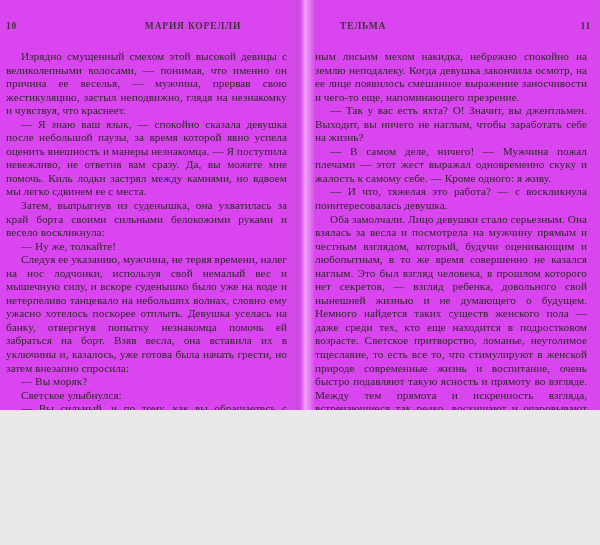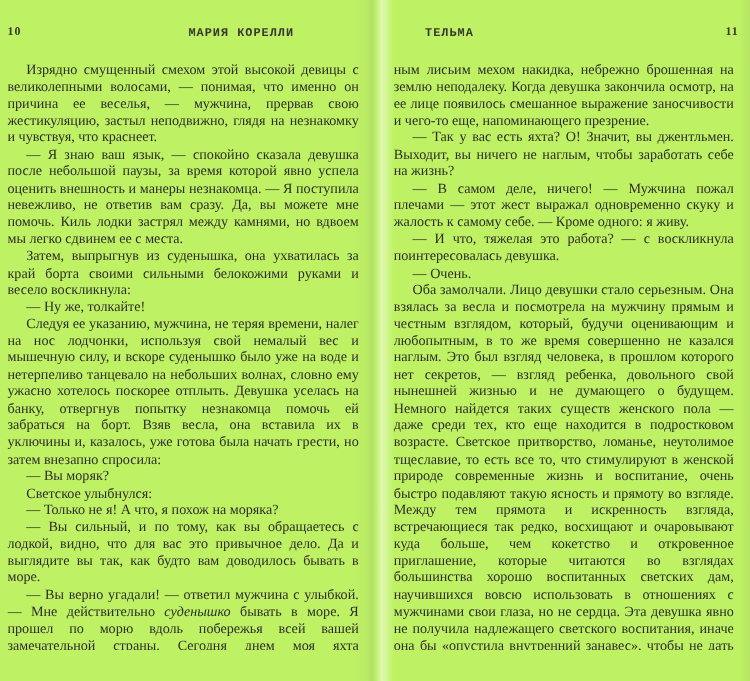--- a/index.html
+++ b/index.html
@@ -3,22 +3,22 @@
 <meta charset="utf-8">
 <style>
   html, body {
     margin: 0;
     padding: 0;
     background: #e9e9e7;
   }
   .spread {
     position: relative;
     width: 600px;
-    height: 545px;
-    background: #bef264;
+    height: 410px;
+    background: #d946ef;
     overflow: hidden;
     font-family: "Liberation Serif", "DejaVu Serif", serif;
     color: #2e2b28;
   }
   .page {
     position: absolute;
     top: 0;
     height: 545px;
     box-sizing: border-box;
   }
@@ -32,21 +32,21 @@
     right: 0;
     height: 14px;
     font-size: 9.5px;
     font-weight: bold;
     letter-spacing: 0.8px;
     color: #3a3733;
   }
   .page-header .pagenum { position: absolute; top: 0; }
   .page.left  .pagenum  { left: 6px; }
   .page.right .pagenum  { right: 9px; }
-  .running-head { position: absolute; top: 0; white-space: nowrap; font-family: Liberation Mono, monospace; }
+  .running-head { position: absolute; top: 0; white-space: nowrap; }
   .page.left  .running-head { left: 193px; transform: translateX(-50%); }
   .page.right .running-head { left: 43px; }
 
   .page-body {
     position: absolute;
     top: 50px;
     bottom: 25px;
     overflow: hidden;
     font-size: 11.3px;
     line-height: 13.55px;
@@ -99,36 +99,34 @@
       <span class="running-head">МАРИЯ КОРЕЛЛИ</span>
     </div>
     <div class="page-body">
         <p class="para indent"><span>Изрядно смущенный смехом этой высокой девицы с великолепными волосами, — понимая, что именно он причина ее веселья, — мужчина, прервав свою жестикуляцию, застыл неподвижно, глядя на незнакомку и чувствуя, что краснеет.</span></p>
         <p class="para indent"><span>— Я знаю ваш язык, — спокойно сказала девушка после небольшой паузы, за время которой явно успела оценить внешность и манеры незнакомца. — Я поступила невежливо, не ответив вам сразу. Да, вы можете мне помочь. Киль лодки застрял между камнями, но вдвоем мы легко сдвинем ее с места.</span></p>
         <p class="para indent"><span>Затем, выпрыгнув из суденышка, она ухватилась за край борта своими сильными белокожими руками и весело воскликнула:</span></p>
         <p class="para indent"><span>— Ну же, толкайте!</span></p>
         <p class="para indent"><span>Следуя ее указанию, мужчина, не теряя времени, налег на нос лодчонки, используя свой немалый вес и мышечную силу, и вскоре суденышко было уже на воде и нетерпеливо танцевало на небольших волнах, словно ему ужасно хотелось поскорее отплыть. Девушка уселась на банку, отвергнув попытку незнакомца помочь ей забраться на борт. Взяв весла, она вставила их в уключины и, казалось, уже готова была начать грести, но затем внезапно спросила:</span></p>
         <p class="para indent"><span>— Вы моряк?</span></p>
         <p class="para indent"><span>Светское улыбнулся:</span></p>
-        <p class="para indent"><span>— Только не я! А что, я похож на моряка?</span></p>
         <p class="para indent"><span>— Вы сильный, и по тому, как вы обращаетесь с лодкой, видно, что для вас это привычное дело. Да и выглядите вы так, как будто вам доводилось бывать в море.</span></p>
         <p class="para indent"><span>— Вы верно угадали! — ответил мужчина с улыбкой. — Мне действительно </span><span style="font-style: italic;">суденышко</span><span> бывать в море. Я прошел по морю вдоль побережья всей вашей замечательной страны. Сегодня днем моя яхта отправилась на Сейлани.</span></p>
       </div>
   </div>
 
   <div class="page right">
     <div class="page-header">
       <span class="running-head">ТЕЛЬМА</span>
       <span class="pagenum">11</span>
     </div>
     <div class="page-body">
-        <p class="para"><span>ным лисьим мехом накидка, небрежно брошенная на землю неподалеку. Когда девушка закончила осмотр, на ее лице появилось смешанное выражение заносчивости и чего-то еще, напоминающего презрение.</span></p>
+        <p class="para"><span>ным лисьим мехом накидка, небрежно спокойно на землю неподалеку. Когда девушка закончила осмотр, на ее лице появилось смешанное выражение заносчивости и чего-то еще, напоминающего презрение.</span></p>
         <p class="para indent"><span>— Так у вас есть яхта? О! Значит, вы джентльмен. Выходит, вы ничего не наглым, чтобы заработать себе на жизнь?</span></p>
         <p class="para indent"><span>— В самом деле, ничего! — Мужчина пожал плечами — этот жест выражал одновременно скуку и жалость к самому себе. — Кроме одного: я живу.</span></p>
         <p class="para indent"><span>— И что, тяжелая это работа? — с воскликнула поинтересовалась девушка.</span></p>
-        <p class="para indent"><span>— Очень.</span></p>
         <p class="para indent"><span>Оба замолчали. Лицо девушки стало серьезным. Она взялась за весла и посмотрела на мужчину прямым и честным взглядом, который, будучи оценивающим и любопытным, в то же время совершенно не казался наглым. Это был взгляд человека, в прошлом которого нет секретов, — взгляд ребенка, довольного свой нынешней жизнью и не думающего о будущем. Немного найдется таких существ женского пола — даже среди тех, кто еще находится в подростковом возрасте. Светское притворство, ломанье, неутолимое тщеславие, то есть все то, что стимулируют в женской природе современные жизнь и воспитание, очень быстро подавляют такую ясность и прямоту во взгляде. Между тем прямота и искренность взгляда, встречающиеся так редко, восхищают и очаровывают куда больше, чем кокетство и откровенное приглашение, которые читаются во взглядах большинства хорошо воспитанных светских дам, научившихся вовсю использовать в отношениях с мужчинами свои глаза, но не сердца. Эта девушка явно не получила надлежащего светского воспитания, иначе она бы «опустила внутренний занавес», чтобы не дать увидеть свет ее души. Она немедленно подумала бы о том, что находится на берегу в полночь, хотя солнце все еще остается на небе, а рядом с ней незнакомый мужчина. Она принялась бы жеманничать, изобразила бы</span></p>
       </div>
   </div>
 
   <div class="gutter-shadow"></div>
   <div class="edge-shadow-right"></div>
 </div>
 
 </body></html>

